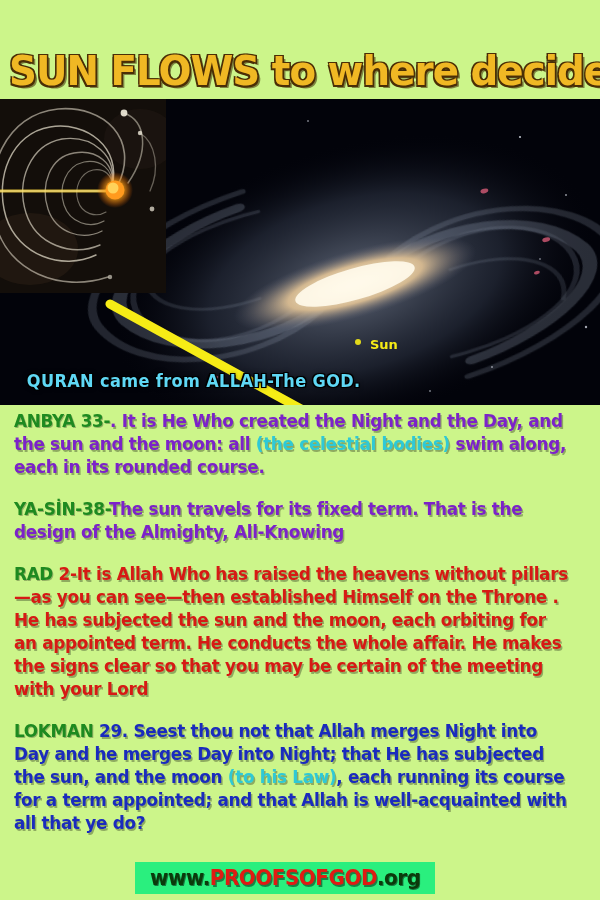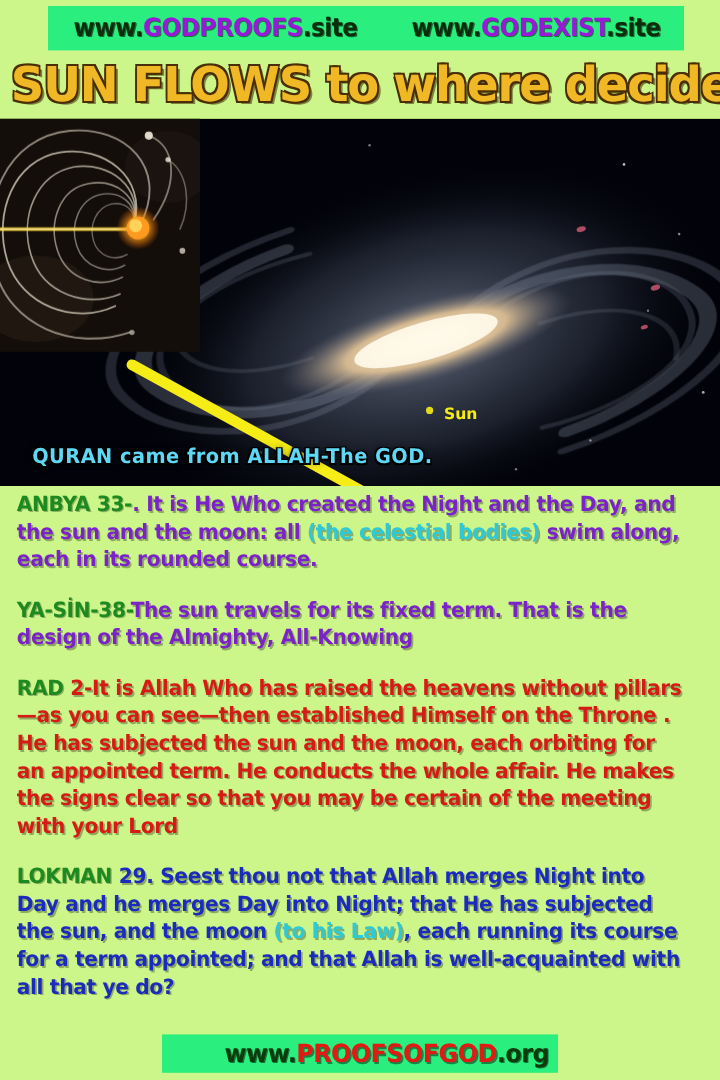--- a/index.html
+++ b/index.html
@@ -117,51 +117,43 @@
   .v-purple .body  { color:#7c22c9; }
   .v-purple .paren { color:#2fc9d6; }
   .v-red    .body  { color:#d61a14; }
   .v-blue   .body  { color:#1a2bbd; }
   .v-blue   .paren { color:#2fc9d6; }
 
   
   .footer-band {
     position:absolute;
     left:135px; bottom:6px;
-    width:330px; height:32px;
+    width:300px; height:32px;
     background:#2aef7e;
     display:flex;
     align-items:center;
-    justify-content:flex-end;
+    justify-content:center;
   }
   .footer-url {
     font-family:"DejaVu Sans", sans-serif;
     font-weight:bold;
     font-size:21px;
     letter-spacing:-0.5px;
     white-space:nowrap;
     line-height:1;
     transform:scaleX(0.95);
   }
   .footer-url .dark   { color:#0b3a0b; text-shadow:1px 1px 0 rgba(0,0,0,.5); }
   .footer-url .bright { color:#e01b13; text-shadow:1.5px 1.5px 0 rgba(0,0,0,.45); }
 </style>
 </head>
 <body>
 
 <div id="poster">
 
-  <div class="url-band">
-    <div class="url">
-      <span class="dark">www.</span><span class="bright">GODPROOFS</span><span class="dark">.site</span>
-    </div>
-    <div class="url">
-      <span class="dark">www.</span><span class="bright">GODEXIST</span><span class="dark">.site</span>
-    </div>
-  </div>
 
   <div class="headline">SUN  FLOWS  to where decided</div>
 
   <div class="hero">
     <svg viewBox="0 0 600 306" xmlns="http://www.w3.org/2000/svg">
       <defs>
         <radialGradient id="gxCore" cx="50%" cy="50%" r="50%">
           <stop offset="0%" stop-color="#fffdf2"></stop>
           <stop offset="25%" stop-color="#fdeecb"></stop>
           <stop offset="55%" stop-color="#d9bc92"></stop>

